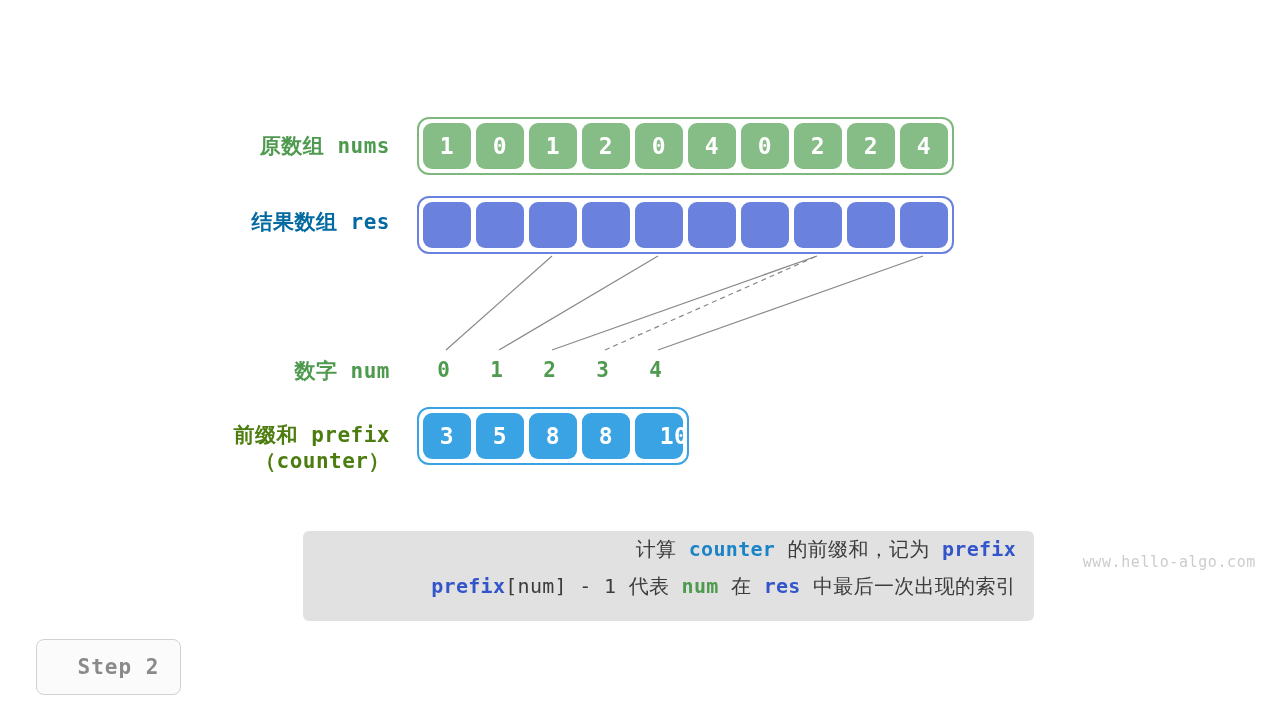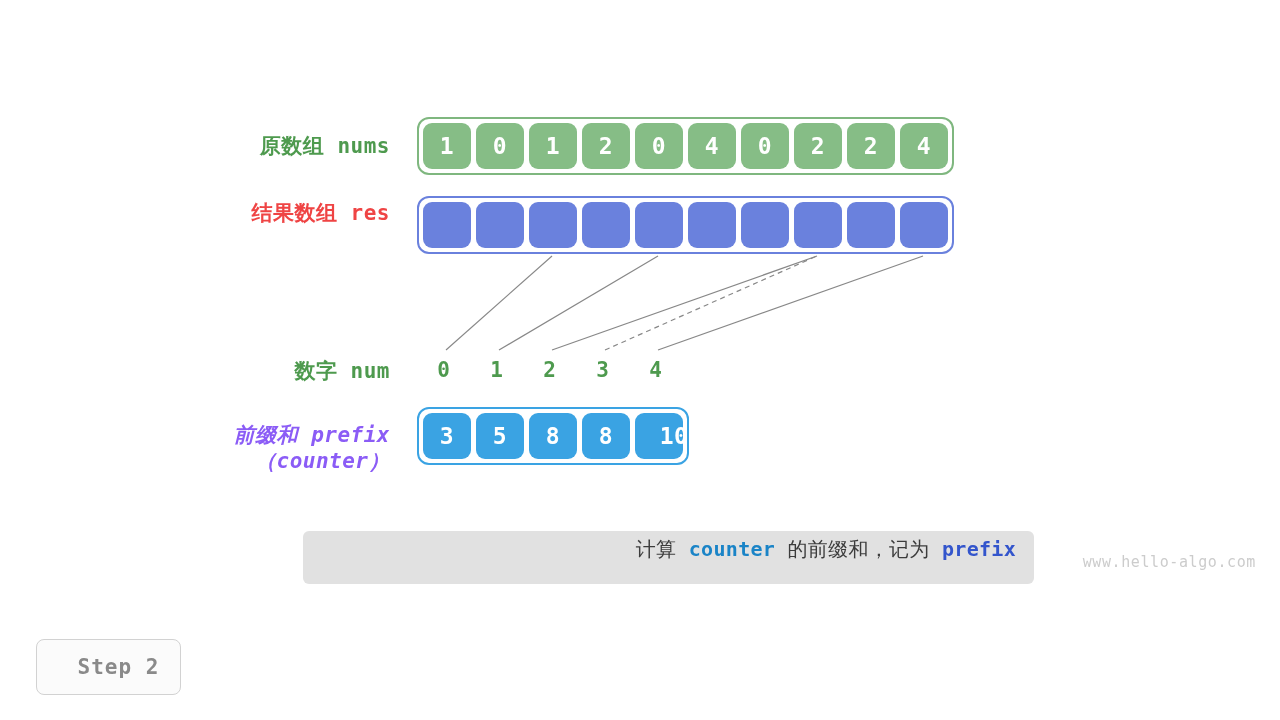--- a/index.html
+++ b/index.html
@@ -15,23 +15,23 @@
   .row-label {
     position: absolute;
     text-align: right;
     font-weight: bold;
     font-size: 21px;
     letter-spacing: 0.5px;
     white-space: nowrap;
     line-height: 1.25;
   }
   .lbl-nums   { left: 120px; width: 270px; top: 133px; color: #4e9a4e; }
-  .lbl-res    { left: 120px; width: 270px; top: 200px; color: #ef4444; text-align: right; }
+  .lbl-res    { left: 120px; width: 270px; top: 209px; color: #0369a1; text-align: right; }
   .lbl-num    { left: 120px; width: 270px; top: 358px; color: #4e9a4e; }
-  .lbl-prefix { left: 120px; width: 270px; top: 422px; color: #8b5cf6; font-style: italic; }
+  .lbl-prefix { left: 120px; width: 270px; top: 422px; color: #4d7c0f; }
   .lbl-prefix .sub { display: block; }
 
   
   .array {
     position: absolute;
     display: flex;
     align-items: center;
     padding: 4px;
     border-radius: 12px;
     background: #ffffff;
@@ -212,19 +212,20 @@
   <div class="array" id="prefix-array">
       <div class="cell">3</div>
       <div class="cell">5</div>
       <div class="cell">8</div>
       <div class="cell">8</div>
       <div class="cell">10</div>
     </div>
 
   <div id="caption">
     <span class="ln" id="caption-line1"><span class="c-gray">计算 </span><span class="c-blue">counter</span><span class="c-gray"> 的前缀和，记为 </span><span class="c-navy">prefix</span></span>
+    <span class="ln" id="caption-line2"><span class="c-navy">prefix</span><span class="c-gray">[num] - 1 代表 </span><span class="c-green">num</span><span class="c-gray"> 在 </span><span class="c-navy">res</span><span class="c-gray"> 中最后一次出现的索引</span></span>
   </div>
 
   <div id="step-badge">Step 2</div>
 
   <div id="watermark">www.hello-algo.com</div>
 
 </div>
 
 </body></html>

